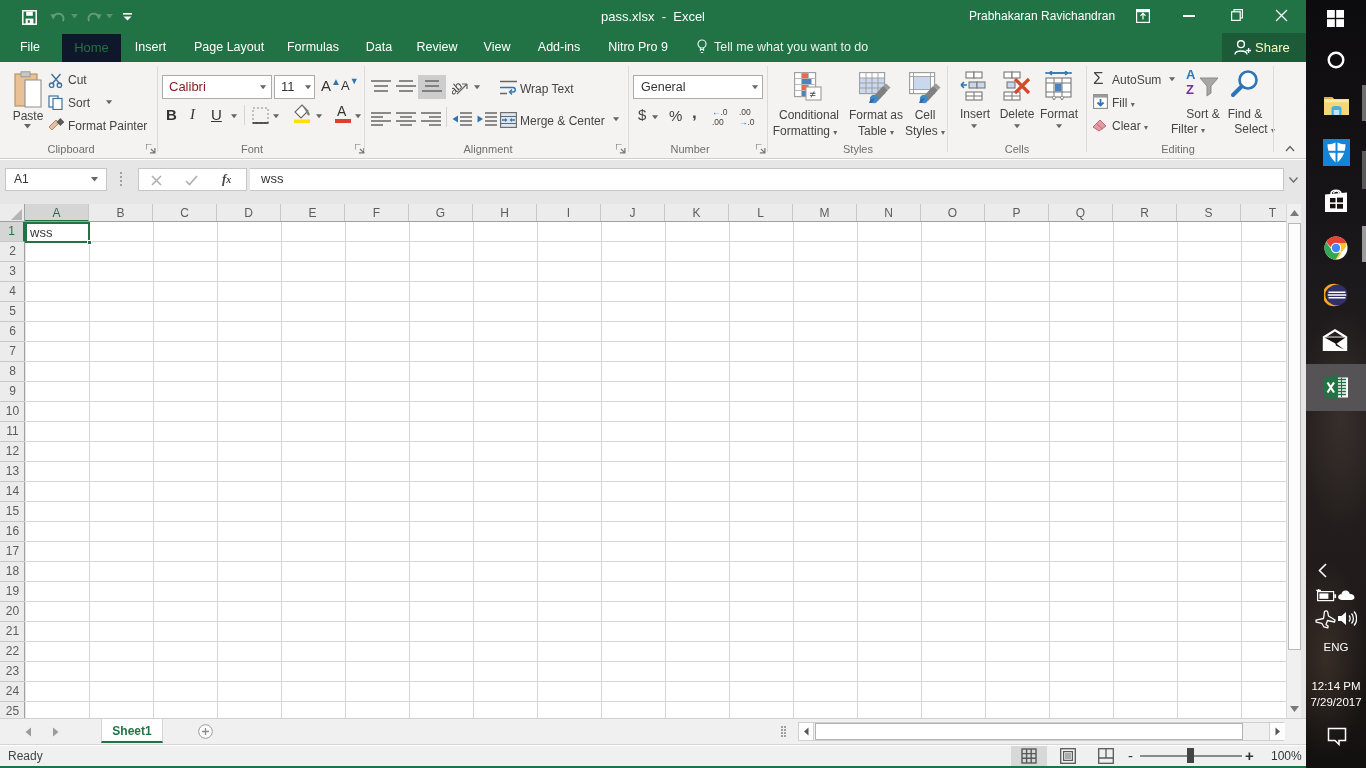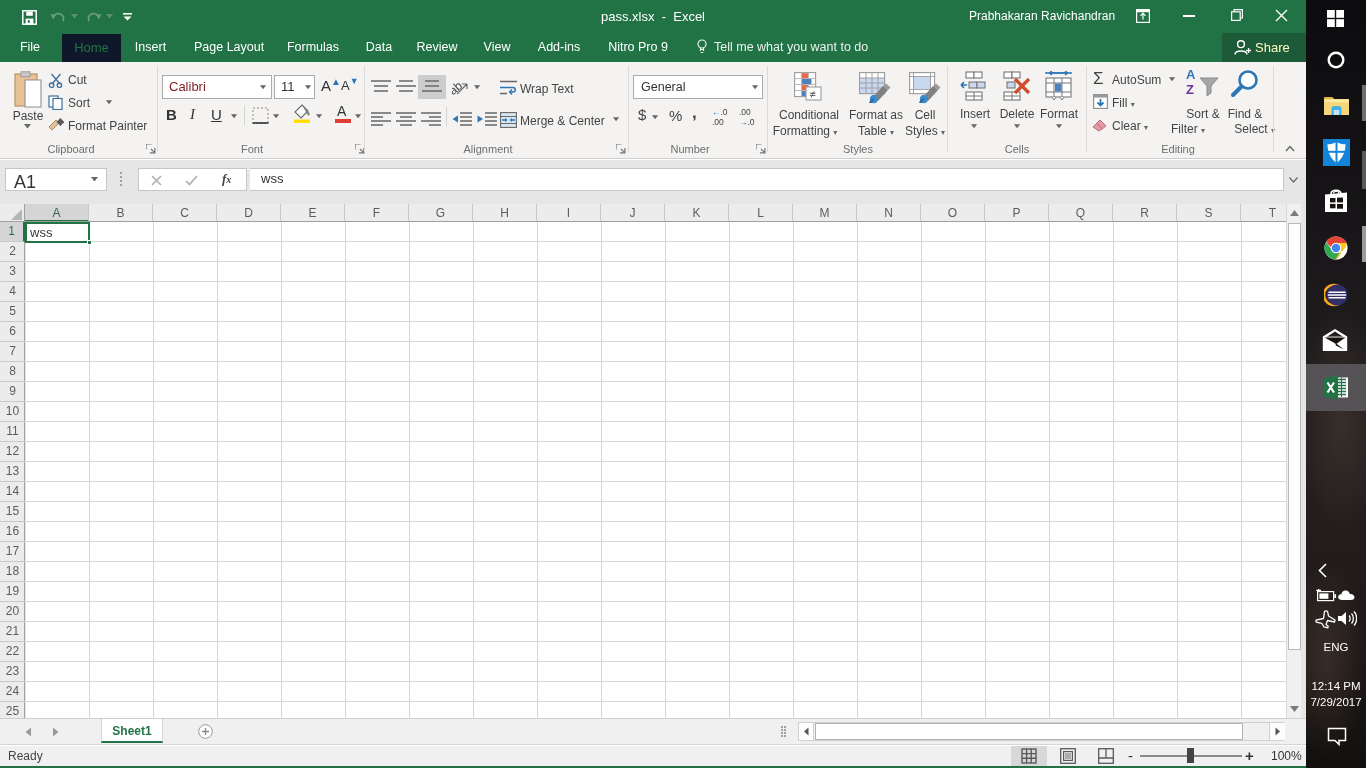--- a/index.html
+++ b/index.html
@@ -12,21 +12,21 @@
 .tab { position:absolute; top:0; height:30px; line-height:30px; color:#fff; font-size:12.5px; text-align:center; white-space:nowrap; }
 #hometab { position:absolute; left:62px; top:34px; width:59px; height:28px; background:#0f172a; color:#217346; font-size:13px; text-align:center; line-height:28px; }
 
 #ribbon { position:absolute; left:0; top:62px; width:1306px; height:97px; background:#f4f3f2; border-bottom:1px solid #d0cecd; }
 .gsep { position:absolute; top:4px; height:86px; width:1px; background:#dcdbda; }
 .glabel { position:absolute; top:81px; height:12px; font-size:11px; color:#6e6e6e; text-align:center; }
 .launcher { position:absolute; top:82px; width:10px; height:10px; }
 .rlabel { font-size:12px; color:#444; }
 
 #fbar { position:absolute; left:0; top:160px; width:1306px; height:44px; background:#e6e6e6; }
-#namebox { position:absolute; left:5px; top:8px; width:102px; height:23px; background:#fff; border:1px solid #c6c6c6; font-size:18px; color:#333; padding:3px 8px 0 8px; }
+#namebox { position:absolute; left:5px; top:8px; width:102px; height:23px; background:#fff; border:1px solid #c6c6c6; font-size:12px; color:#333; padding:3px 8px 0 8px; }
 #fxpanel { position:absolute; left:138px; top:8px; width:109px; height:23px; background:#fff; border:1px solid #c6c6c6; }
 #ffield  { position:absolute; left:250px; top:8px; width:1034px; height:23px; background:#fff; border:1px solid #c6c6c6; border-left:none; font-size:13px; color:#333; padding:2px 0 0 11px; }
 
 #grid { position:absolute; left:0; top:204px; width:1306px; height:514px; background:#e6e6e6; }
 #colhead { position:absolute; left:25px; top:0; width:1261px; height:18px; background:#ececec; border-bottom:1px solid #a0a0a0; overflow:hidden; }
 .ch { position:absolute; top:0; height:18px; width:64px; border-right:1px solid #c8c8c8; color:#5b5e5b; font-size:12px; text-align:center; line-height:18px; }
 #rowhead { position:absolute; left:0; top:18px; width:25px; height:496px; background:#ececec; border-right:1px solid #a0a0a0; }
 .rh { position:absolute; left:0; width:25px; height:20px; border-bottom:1px solid #c8c8c8; color:#5b5e5b; font-size:12px; text-align:center; line-height:19px; }
 #cells { position:absolute; left:26px; top:18px; width:1260px; height:496px; background:
   repeating-linear-gradient(to right, transparent 0, transparent 63px, #d6d6d6 63px, #d6d6d6 64px),

